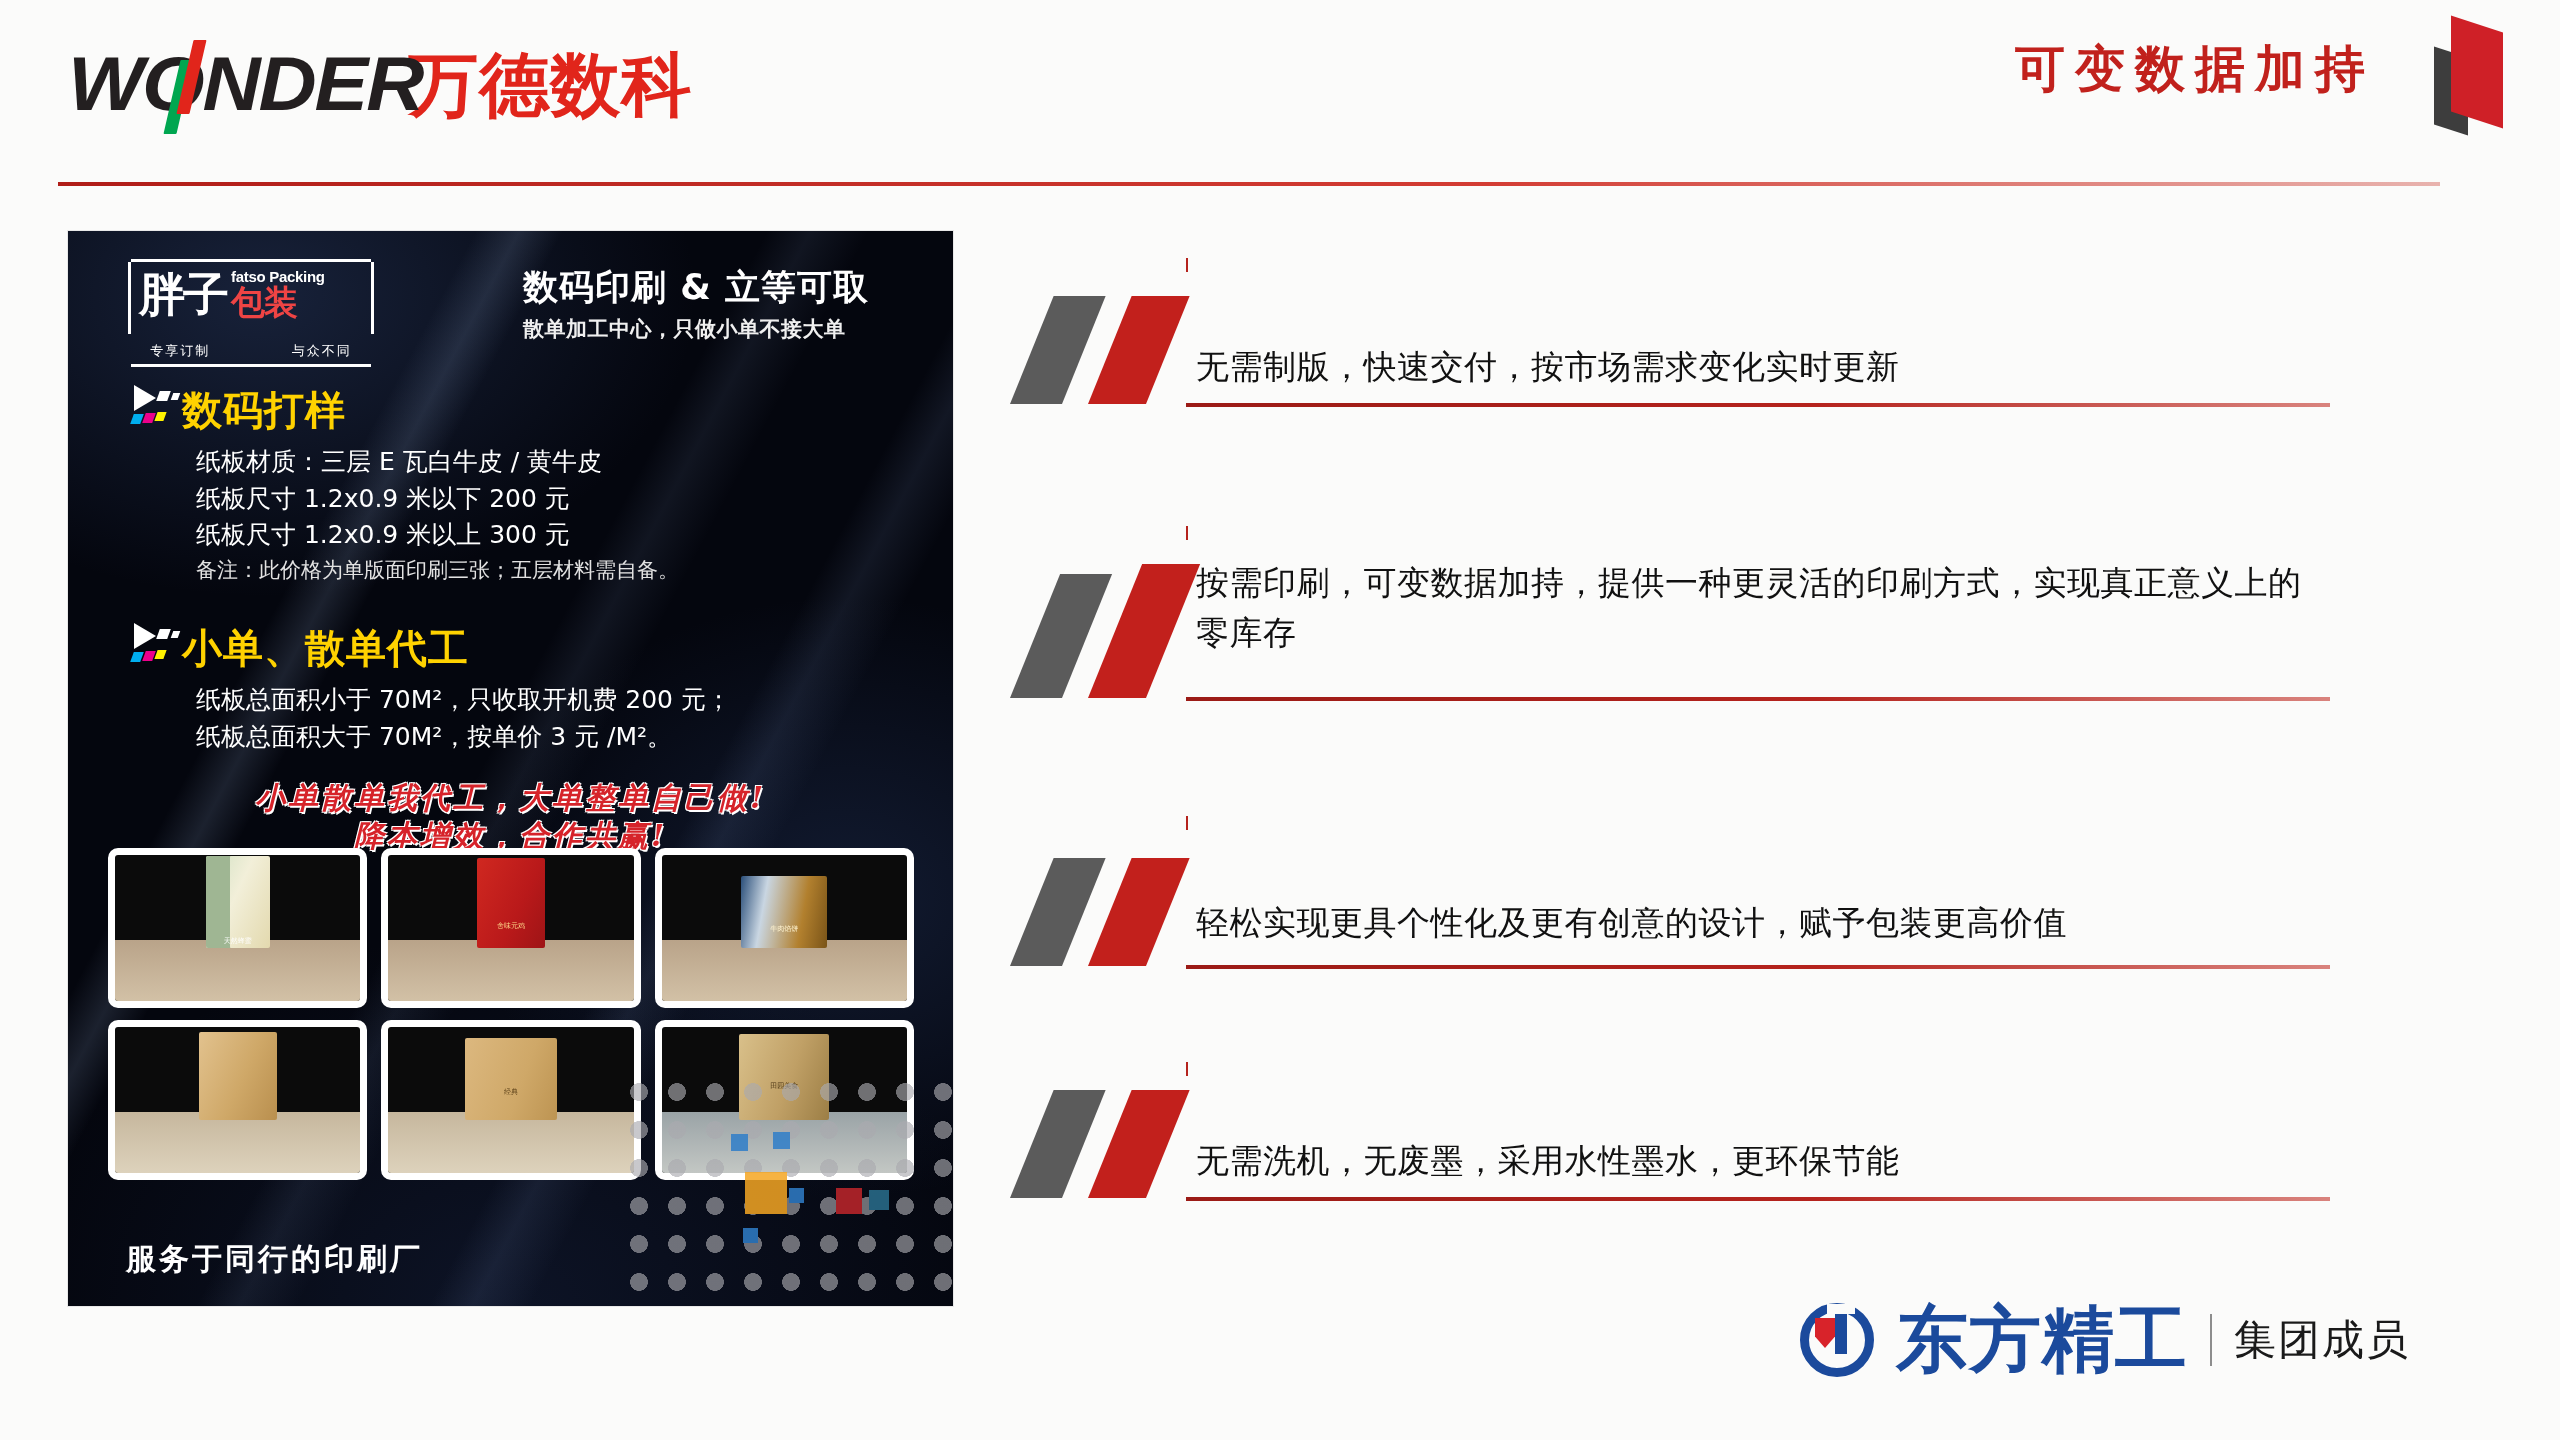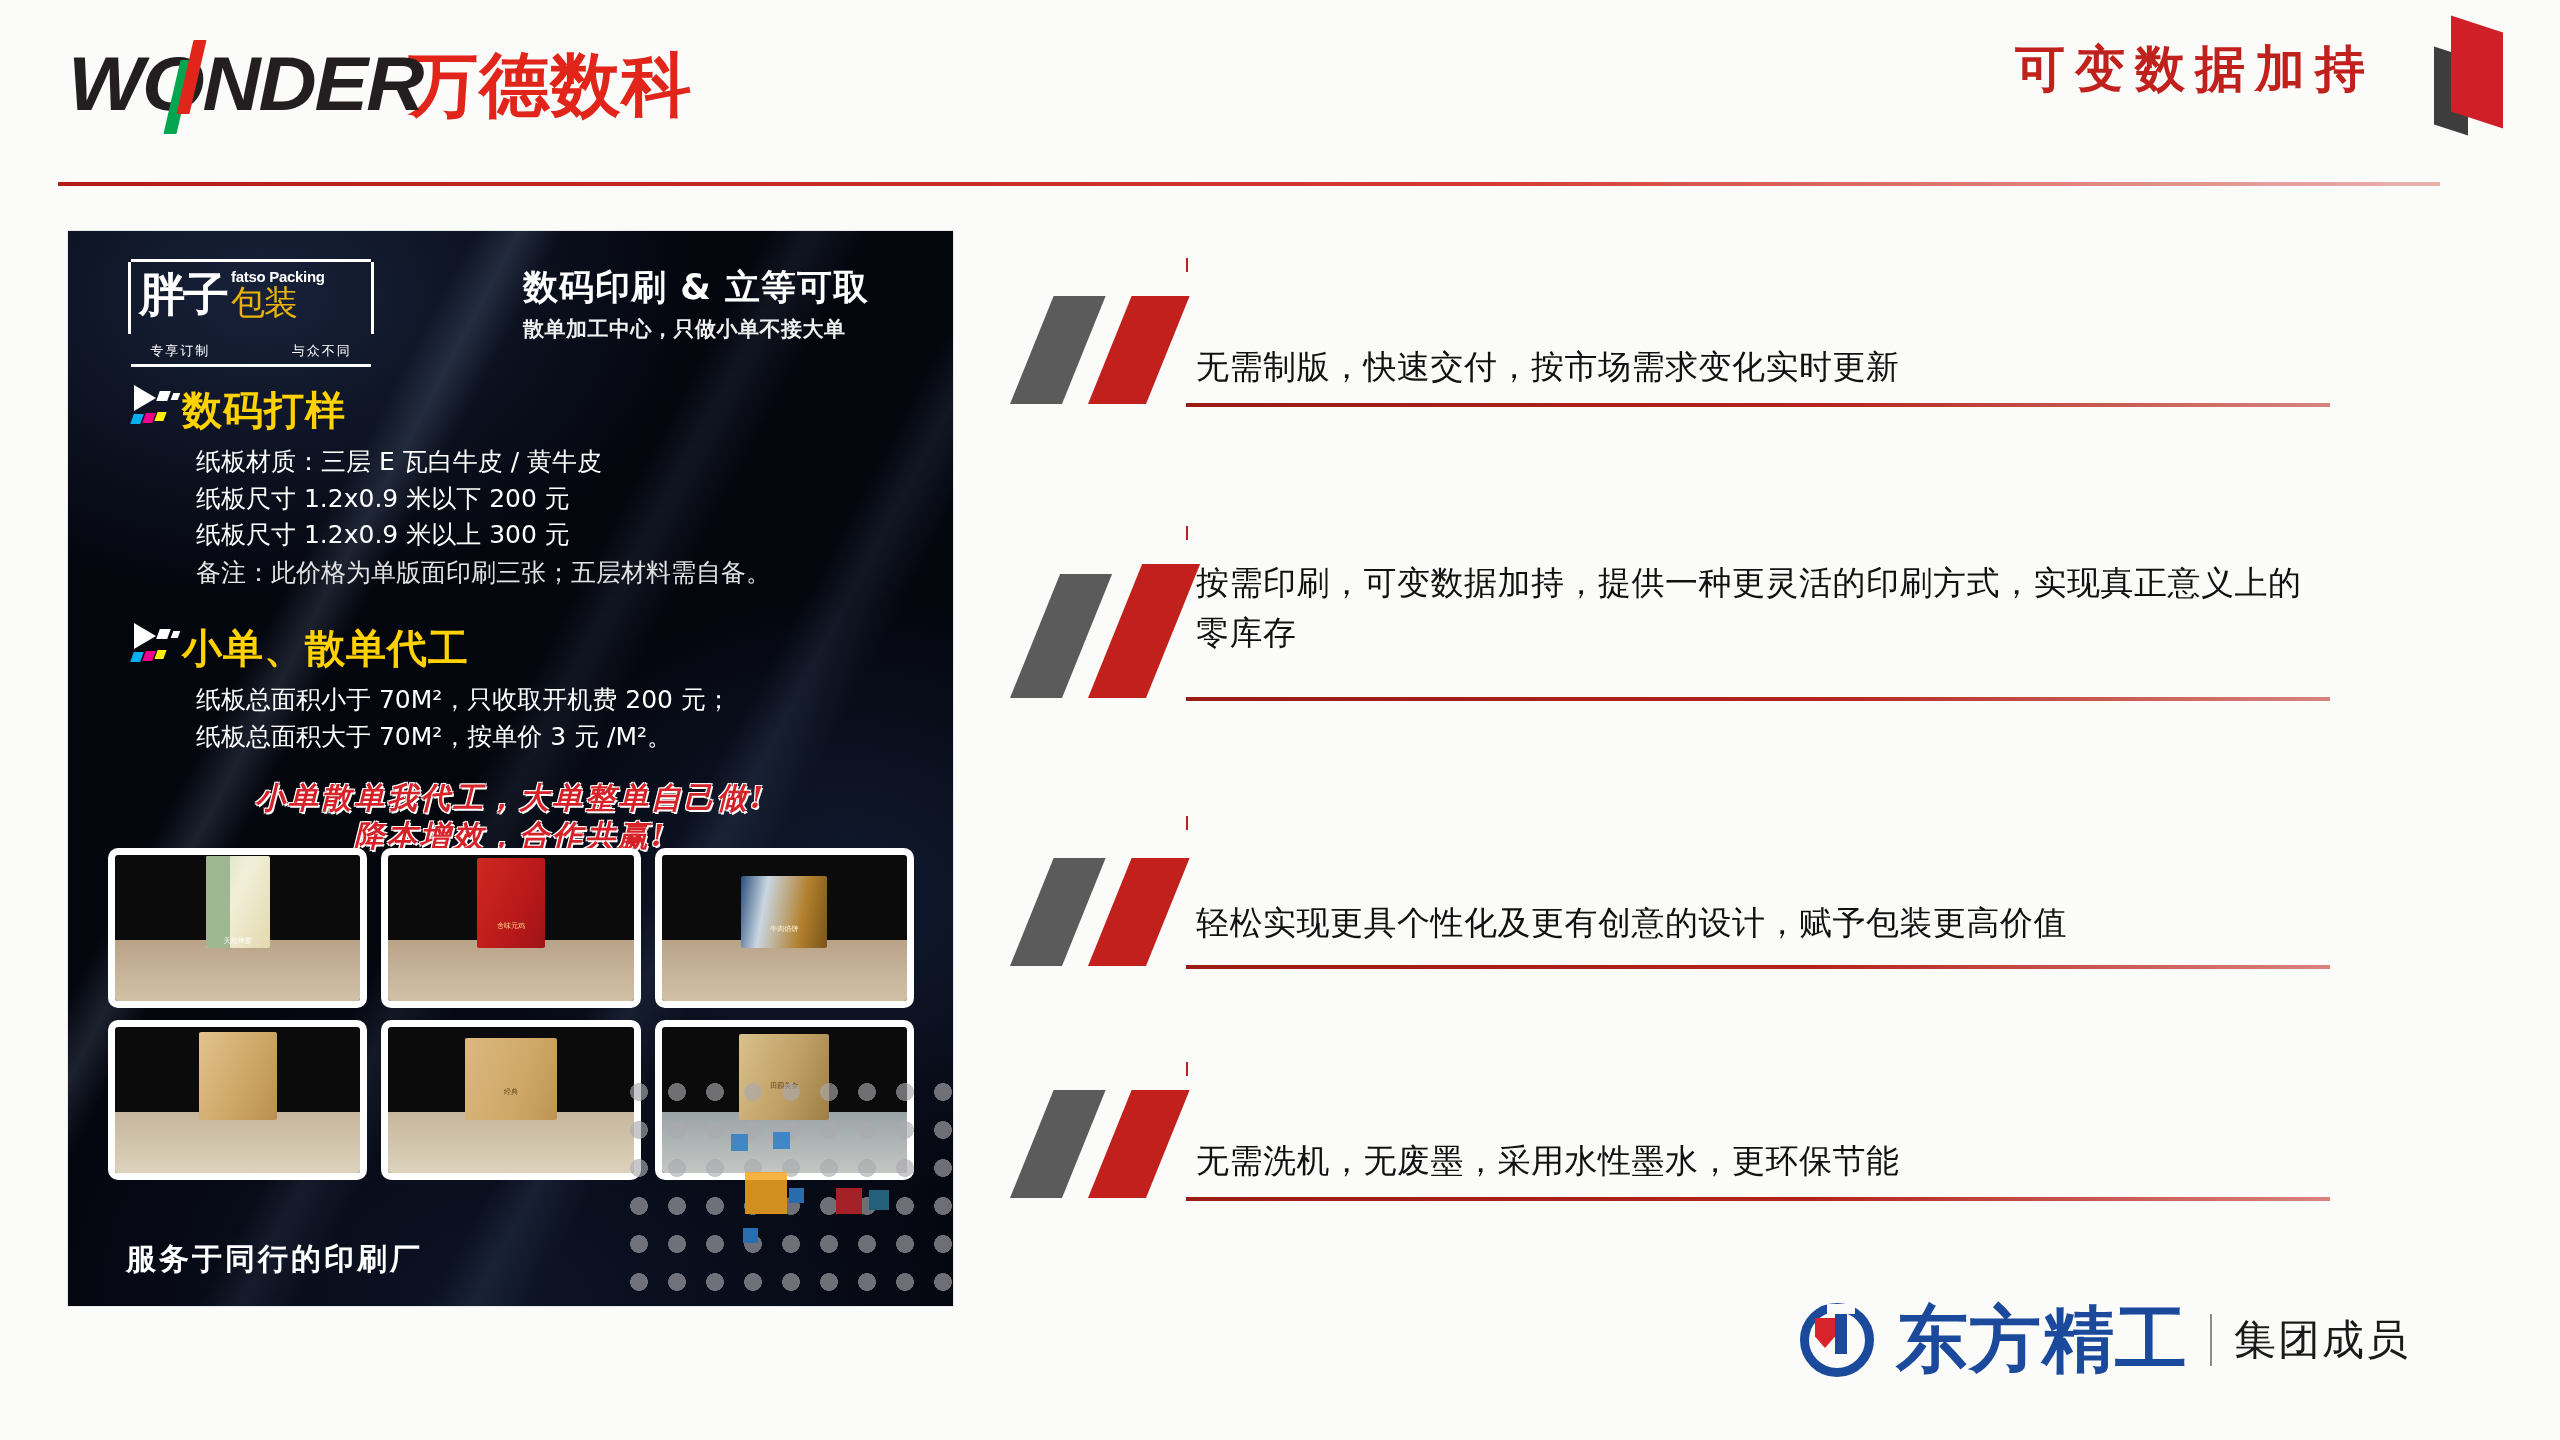--- a/index.html
+++ b/index.html
@@ -52,21 +52,21 @@
   
   .fatso-logo { position: absolute; left: 63px; top: 28px; width: 240px; height: 108px;
                 border: 3px solid #fff; border-left: none; border-right: none; }
   .fatso-logo .fl-side-l, .fatso-logo .fl-side-r { position: absolute; top: 0; width: 3px; height: 72px; background: #fff; }
   .fatso-logo .fl-side-l { left: -3px; } .fatso-logo .fl-side-r { right: -3px; }
   .fl-main { position: absolute; left: 8px; top: 6px; display: flex; align-items: center; gap: 2px; }
   .fl-pz { font-size: 46px; font-weight: 900; color: #fff; letter-spacing: -2px;
            font-family: "DejaVu Sans", sans-serif; line-height: 1; }
   .fl-right { display: flex; flex-direction: column; align-items: flex-start; margin-left: 2px; }
   .fl-fatso { font-size: 15px; font-weight: 700; color: #fff; letter-spacing: -.3px; font-family: "Liberation Sans", sans-serif; }
-  .fl-bz { font-size: 34px; font-weight: 400; color: #eab308; letter-spacing: -1px; line-height: 1.05;
+  .fl-bz { font-size: 34px; font-weight: 700; color: #ef4444; letter-spacing: -1px; line-height: 1.05;
            font-family: "DejaVu Sans", sans-serif; }
   .fl-sub { position: absolute; left: 0; right: 0; bottom: 4px; display: flex; justify-content: space-around;
             font-size: 13px; color: #fff; letter-spacing: 2px; font-family: "DejaVu Sans", sans-serif; gap: 43px; }
 
   .poster-h1 { position: absolute; left: 455px; top: 33px; font-size: 35px; font-weight: 900; color: #fff;
                letter-spacing: 1px; white-space: nowrap; font-family: "DejaVu Sans", sans-serif; }
   .poster-h2 { position: absolute; left: 455px; top: 84px; font-size: 21px; font-weight: 700; color: #f0f0f0;
                letter-spacing: .5px; white-space: nowrap; font-family: "DejaVu Sans", sans-serif; }
 
   
@@ -78,21 +78,21 @@
   .chev .c2 { position: absolute; left: 28px; top: 8px; width: 11px; height: 10px; background: #ffffff; transform: skewX(-20deg); }
   .chev .c3 { position: absolute; left: 42px; top: 10px; width: 7px; height: 7px; background: #ffffff; transform: skewX(-20deg); }
   .chev .d1 { position: absolute; left: 2px; top: 31px; width: 10px; height: 10px; background: #00aeef; transform: skewX(-20deg); }
   .chev .d2 { position: absolute; left: 14px; top: 30px; width: 10px; height: 10px; background: #ec008c; transform: skewX(-20deg); }
   .chev .d3 { position: absolute; left: 26px; top: 29px; width: 9px; height: 9px; background: #fff200; transform: skewX(-20deg); }
   .sec-h { font-size: 40px; font-weight: 900; color: #ffd200; letter-spacing: 1px;
            font-family: "DejaVu Sans", sans-serif; }
   .sec-lines { margin-left: 66px; margin-top: 6px; }
   .sec-lines .ln { font-size: 25px; color: #ffffff; line-height: 1.46; white-space: nowrap;
                    font-family: "DejaVu Sans", sans-serif; font-weight: 500; }
-  .sec-lines .note { font-size: 25px; color: #e2e2e2; margin-top: 2px; white-space: nowrap;
+  .sec-lines .note { font-size: 21px; color: #e2e2e2; margin-top: 2px; white-space: nowrap;
                      font-family: "DejaVu Sans", sans-serif; }
 
   
   .slogan { position: absolute; left: 0; right: 0; text-align: center; }
   .slogan div { font-size: 30px; font-weight: 900; color: #d6232a; line-height: 1.25;
                 font-style: italic; letter-spacing: 3px;
                 text-shadow: 1.5px 1.5px 0 #fff, -1px -1px 0 #fff, 1px -1px 0 #fff, -1px 1px 0 #fff;
                 font-family: "DejaVu Serif", serif; }
 
   

